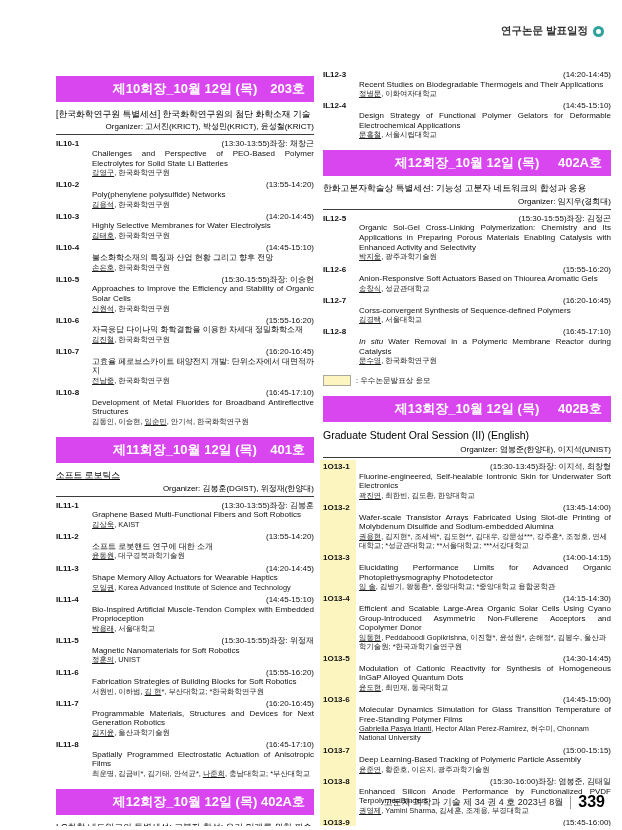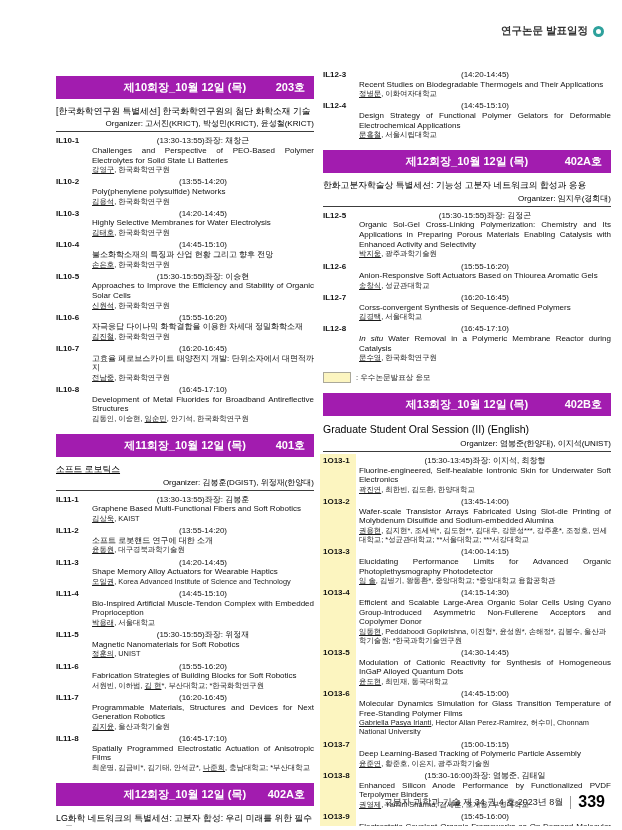--- a/index.html
+++ b/index.html
@@ -5,36 +5,36 @@
   html,body{margin:0;padding:0;background:#fff;}
   .page{width:622px;height:826px;position:relative;background:#ffffff;overflow:hidden;
         font-family:"Liberation Sans",sans-serif;color:#111;}
   .badge{position:absolute;top:24px;right:18px;display:flex;align-items:center;gap:5px;
          font-weight:bold;font-size:10.5px;color:#333;}
   .badge-dot{width:5px;height:5px;border:3.5px solid #2ea19c;border-radius:50%;background:#fff;}
   .cols{position:absolute;top:70px;left:56px;display:flex;gap:9px;}
   .col{display:block;}
   .col.left{width:258px;}
   .col.right{width:288px;}
-  .session-bar{position:relative;background:#a21caf;color:#fff;font-weight:bold;font-size:11px;
+  .session-bar{position:relative;background:#d946ef;color:#fff;font-weight:bold;font-size:13px;
                text-align:center;padding:4px 8px;margin:10px 0 7px;}
   .block:first-child .session-bar{margin-top:6px;}
   .session-room{position:absolute;right:9px;top:4px;}
   .block-title{font-weight:normal;font-size:8.8px;line-height:1.3;margin:2px 0 1px;color:#000;}
   .block-title.ul{text-decoration:underline;}
   .block-title.lg{font-size:10.5px;}
   .organizer{font-size:8px;text-align:right;margin:1px 0 2px;color:#000;}
   .rule{border-top:1.2px solid #3c3c3c;margin:1px 0 4px;}
   .entries{position:relative;}
   .entries.hl::before{content:"";position:absolute;left:-3px;right:auto;top:-2px;bottom:-2px;
                       width:36px;background:#fcf5c0;z-index:0;}
   .entry{display:flex;margin-bottom:2px;position:relative;z-index:1;}
   .eid{flex:0 0 36px;font-weight:bold;font-size:8px;line-height:1.2;}
   .ebody{flex:1;min-width:0;}
-  .eline1{display:flex;justify-content:center;font-size:8px;line-height:1.2;}
+  .eline1{display:flex;justify-content:flex-end;font-size:8px;line-height:1.2;}
   .chair{font-weight:normal;white-space:nowrap;}
   .etitle{font-size:8px;line-height:1.2;text-align:justify;}
   .eauthors{font-size:7.4px;line-height:1.25;margin-bottom:1px;color:#1c1c1c;}
   .u{text-decoration:underline;}
   .legend{display:flex;align-items:center;gap:5px;margin:9px 0 1px;font-size:7.6px;color:#222;}
   .legend-box{width:26px;height:9px;background:#fcf5c0;border:1px solid #aaa89a;flex:0 0 auto;}
   .footer{position:absolute;bottom:15px;right:17px;display:flex;align-items:center;gap:7px;
           font-size:9px;color:#222;}
   .footer-div{width:0;height:13px;border-left:1px solid #999;}
   .footer-page{font-weight:bold;font-size:16px;color:#000;}

